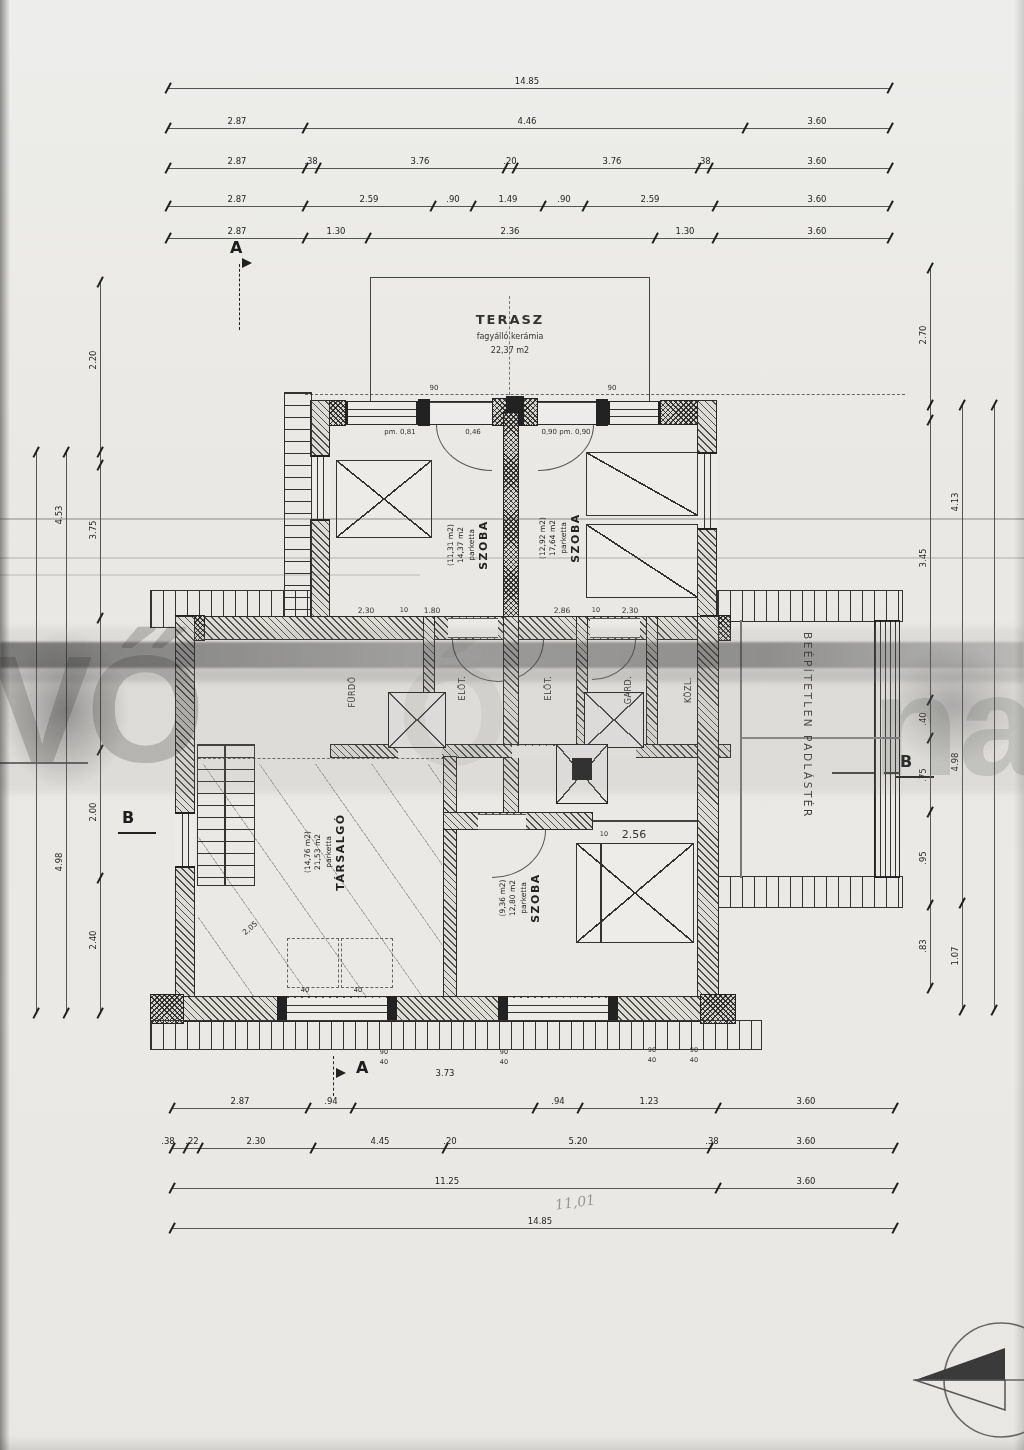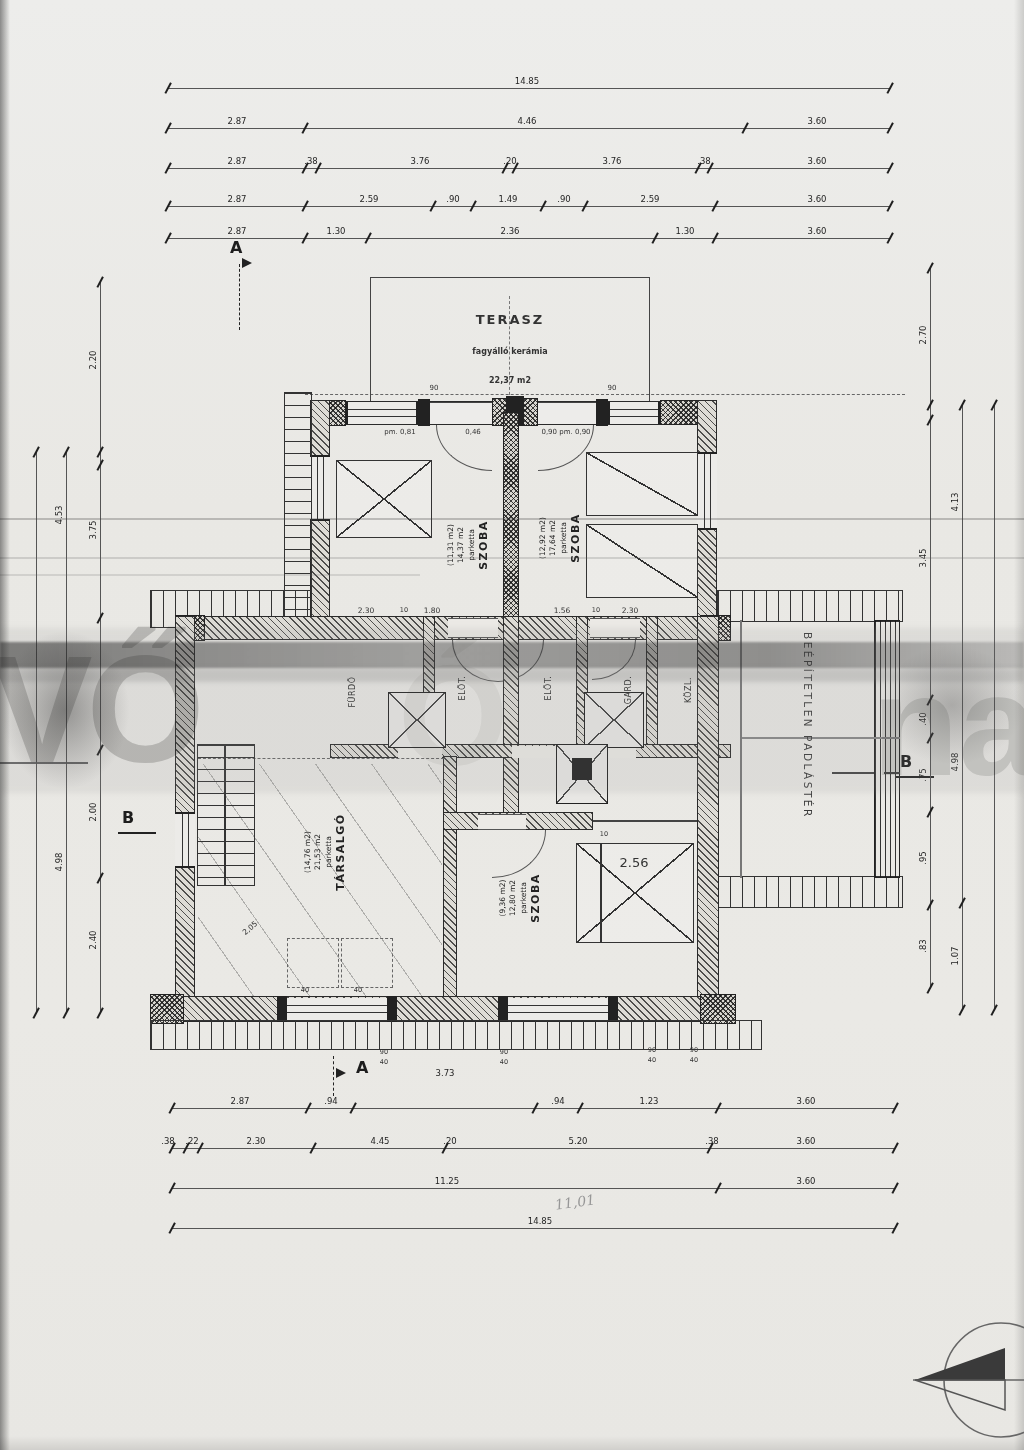--- a/index.html
+++ b/index.html
@@ -36,21 +36,21 @@
   .dashrect{border:1.2px dashed #666;}
   .floorhatch{background-image:repeating-linear-gradient(55deg,rgba(80,80,80,.38) 0 1px,transparent 1px 46px);}
   .thinrect{border:1.5px solid #444;}
   .dashline{border-top:1.5px dashed #666;}
   .dashlineV{border-left:1.5px dashed #777;}
   .rlabel{position:absolute;transform:translate(-50%,-50%) rotate(-90deg);display:flex;flex-direction:column-reverse;
     align-items:center;gap:1px;font-size:7.5px;color:#222;white-space:nowrap;line-height:1.25;}
   .rlabel .big{font-size:11px;font-weight:bold;letter-spacing:1.5px;}
   .terlabel{position:absolute;text-align:center;color:#333;}
   .terlabel .t1{font-size:13px;font-weight:bold;letter-spacing:2px;}
-  .terlabel .t2,.terlabel .t3{font-size:8px;margin-top:20px;font-weight:bold;}
+  .terlabel .t2,.terlabel .t3{font-size:8px;margin-top:5px;}
   .attic-label{position:absolute;writing-mode:vertical-rl;font-size:10.5px;letter-spacing:2.5px;color:#3a3a3a;white-space:nowrap;}
   .marker-letter{position:absolute;font-size:16px;font-weight:bold;color:#1d1d1d;}
   .triR{width:0;height:0;border-top:5px solid transparent;border-bottom:5px solid transparent;border-left:10px solid #222;}
   .dim-hline{position:absolute;height:1.3px;background:#555;}
   .dim-vline{position:absolute;width:1.3px;background:#555;}
   .tick{position:absolute;width:12px;height:1.7px;background:#1f1f1f;transform:translate(-50%,-50%) rotate(-62deg);}
   .dlab{position:absolute;transform:translateX(-50%);font-size:8.5px;color:#1f1f1f;white-space:nowrap;}
   .dlabv{position:absolute;transform:translate(-50%,-50%) rotate(-90deg);font-size:8.5px;color:#1f1f1f;white-space:nowrap;}
   .anno{position:absolute;font-size:7.5px;color:#333;white-space:nowrap;}
   .room-s{font-size:8px;letter-spacing:.5px;color:#2d2d2d;}
@@ -348,25 +348,25 @@
     </div>
   <div id="anno-layer">
       <div class="anno" style="left: 400px; top: 432px; font-size: 7px; transform: translate(-50%, -50%) rotate(0deg);">pm. 0,81</div>
       <div class="anno" style="left: 473px; top: 432px; font-size: 7px; transform: translate(-50%, -50%) rotate(0deg);">0,46</div>
       <div class="anno" style="left: 566px; top: 432px; font-size: 7px; transform: translate(-50%, -50%) rotate(0deg);">0,90  pm. 0,90</div>
       <div class="anno" style="left: 434px; top: 388px; font-size: 7px; transform: translate(-50%, -50%) rotate(0deg);">90</div>
       <div class="anno" style="left: 612px; top: 388px; font-size: 7px; transform: translate(-50%, -50%) rotate(0deg);">90</div>
       <div class="anno" style="left: 366px; top: 610px; font-size: 7.5px; transform: translate(-50%, -50%) rotate(0deg);">2.30</div>
       <div class="anno" style="left: 404px; top: 610px; font-size: 6.5px; transform: translate(-50%, -50%) rotate(0deg);">10</div>
       <div class="anno" style="left: 432px; top: 610px; font-size: 7.5px; transform: translate(-50%, -50%) rotate(0deg);">1.80</div>
-      <div class="anno" style="left: 562px; top: 610px; font-size: 7.5px; transform: translate(-50%, -50%) rotate(0deg);">1.56</div>
+      <div class="anno" style="left: 562px; top: 610px; font-size: 7.5px; transform: translate(-50%, -50%) rotate(0deg);">2.86</div>
       <div class="anno" style="left: 596px; top: 610px; font-size: 6.5px; transform: translate(-50%, -50%) rotate(0deg);">10</div>
       <div class="anno" style="left: 630px; top: 610px; font-size: 7.5px; transform: translate(-50%, -50%) rotate(0deg);">2.30</div>
       <div class="anno" style="left: 604px; top: 834px; font-size: 6.5px; transform: translate(-50%, -50%) rotate(0deg);">10</div>
-      <div class="anno" style="left: 634px; top: 862px; font-size: 13px; transform: translate(-50%, -50%) rotate(0deg);">2.56</div>
+      <div class="anno" style="left: 634px; top: 834px; font-size: 11px; transform: translate(-50%, -50%) rotate(0deg);">2.56</div>
       <div class="anno" style="left: 384px; top: 1052px; font-size: 6.5px; transform: translate(-50%, -50%) rotate(0deg);">90</div>
       <div class="anno" style="left: 384px; top: 1062px; font-size: 6.5px; transform: translate(-50%, -50%) rotate(0deg);">40</div>
       <div class="anno" style="left: 504px; top: 1052px; font-size: 6.5px; transform: translate(-50%, -50%) rotate(0deg);">90</div>
       <div class="anno" style="left: 504px; top: 1062px; font-size: 6.5px; transform: translate(-50%, -50%) rotate(0deg);">40</div>
       <div class="anno" style="left: 652px; top: 1050px; font-size: 6.5px; transform: translate(-50%, -50%) rotate(0deg);">90</div>
       <div class="anno" style="left: 652px; top: 1060px; font-size: 6.5px; transform: translate(-50%, -50%) rotate(0deg);">40</div>
       <div class="anno" style="left: 694px; top: 1050px; font-size: 6.5px; transform: translate(-50%, -50%) rotate(0deg);">90</div>
       <div class="anno" style="left: 694px; top: 1060px; font-size: 6.5px; transform: translate(-50%, -50%) rotate(0deg);">40</div>
       <div class="anno" style="left: 250px; top: 928px; font-size: 7.5px; transform: translate(-50%, -50%) rotate(-40deg);">2,05</div>
       <div class="anno" style="left: 305px; top: 990px; font-size: 6.5px; transform: translate(-50%, -50%) rotate(0deg);">40</div>

